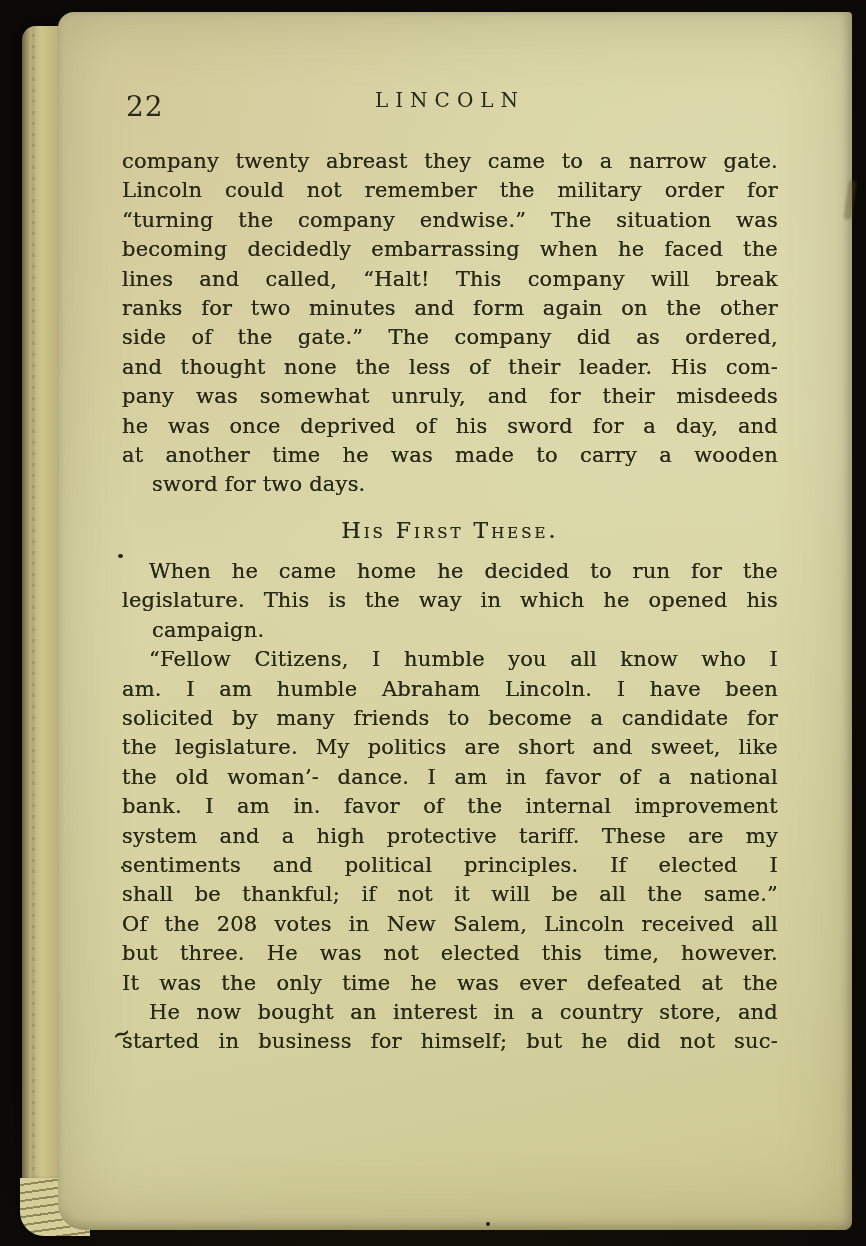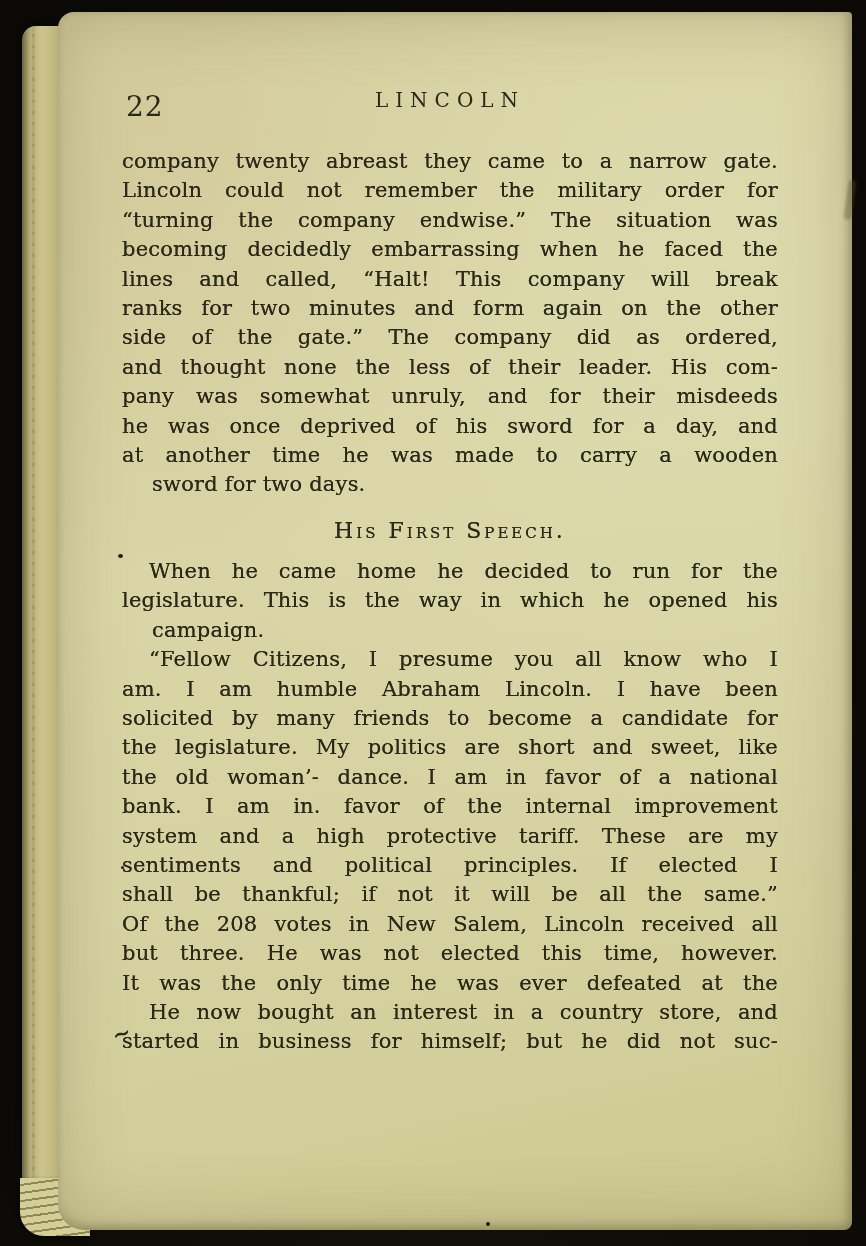--- a/index.html
+++ b/index.html
@@ -120,28 +120,28 @@
             <div class="line">becoming decidedly embarrassing when he faced the</div>
             <div class="line">lines and called, “Halt!  This company will break</div>
             <div class="line">ranks for two minutes and form again on the other</div>
             <div class="line">side of the gate.”  The company did as ordered,</div>
             <div class="line">and thought none the less of their leader.  His com-</div>
             <div class="line">pany was somewhat unruly, and for their misdeeds</div>
             <div class="line">he was once deprived of his sword for a day, and</div>
             <div class="line">at another time he was made to carry a wooden</div>
             <div class="line last">sword for two days.</div>
           </div>
-          <div class="section-heading">His First Speech.</div>
+          <div class="section-heading">His First These.</div>
           <div class="paragraph">
             <div class="line indent">When he came home he decided to run for the</div>
             <div class="line">legislature.  This is the way in which he opened his</div>
             <div class="line last">campaign.</div>
           </div>
           <div class="paragraph">
-            <div class="line indent">“Fellow Citizens, I presume you all know who I</div>
+            <div class="line indent">“Fellow Citizens, I humble you all know who I</div>
             <div class="line">am.  I am humble Abraham Lincoln.  I have been</div>
             <div class="line">solicited by many friends to become a candidate for</div>
             <div class="line">the legislature.  My politics are short and sweet, like</div>
             <div class="line">the old woman’- dance.  I am in favor of a national</div>
             <div class="line">bank.  I am in. favor of the internal improvement</div>
             <div class="line">system and a high protective tariff.  These are my</div>
             <div class="line">sentiments and political principles.  If elected I</div>
             <div class="line">shall be thankful; if not it will be all the same.”</div>
             <div class="line">Of the 208 votes in New Salem, Lincoln received all</div>
             <div class="line">but three.  He was not elected this time, however.</div>

